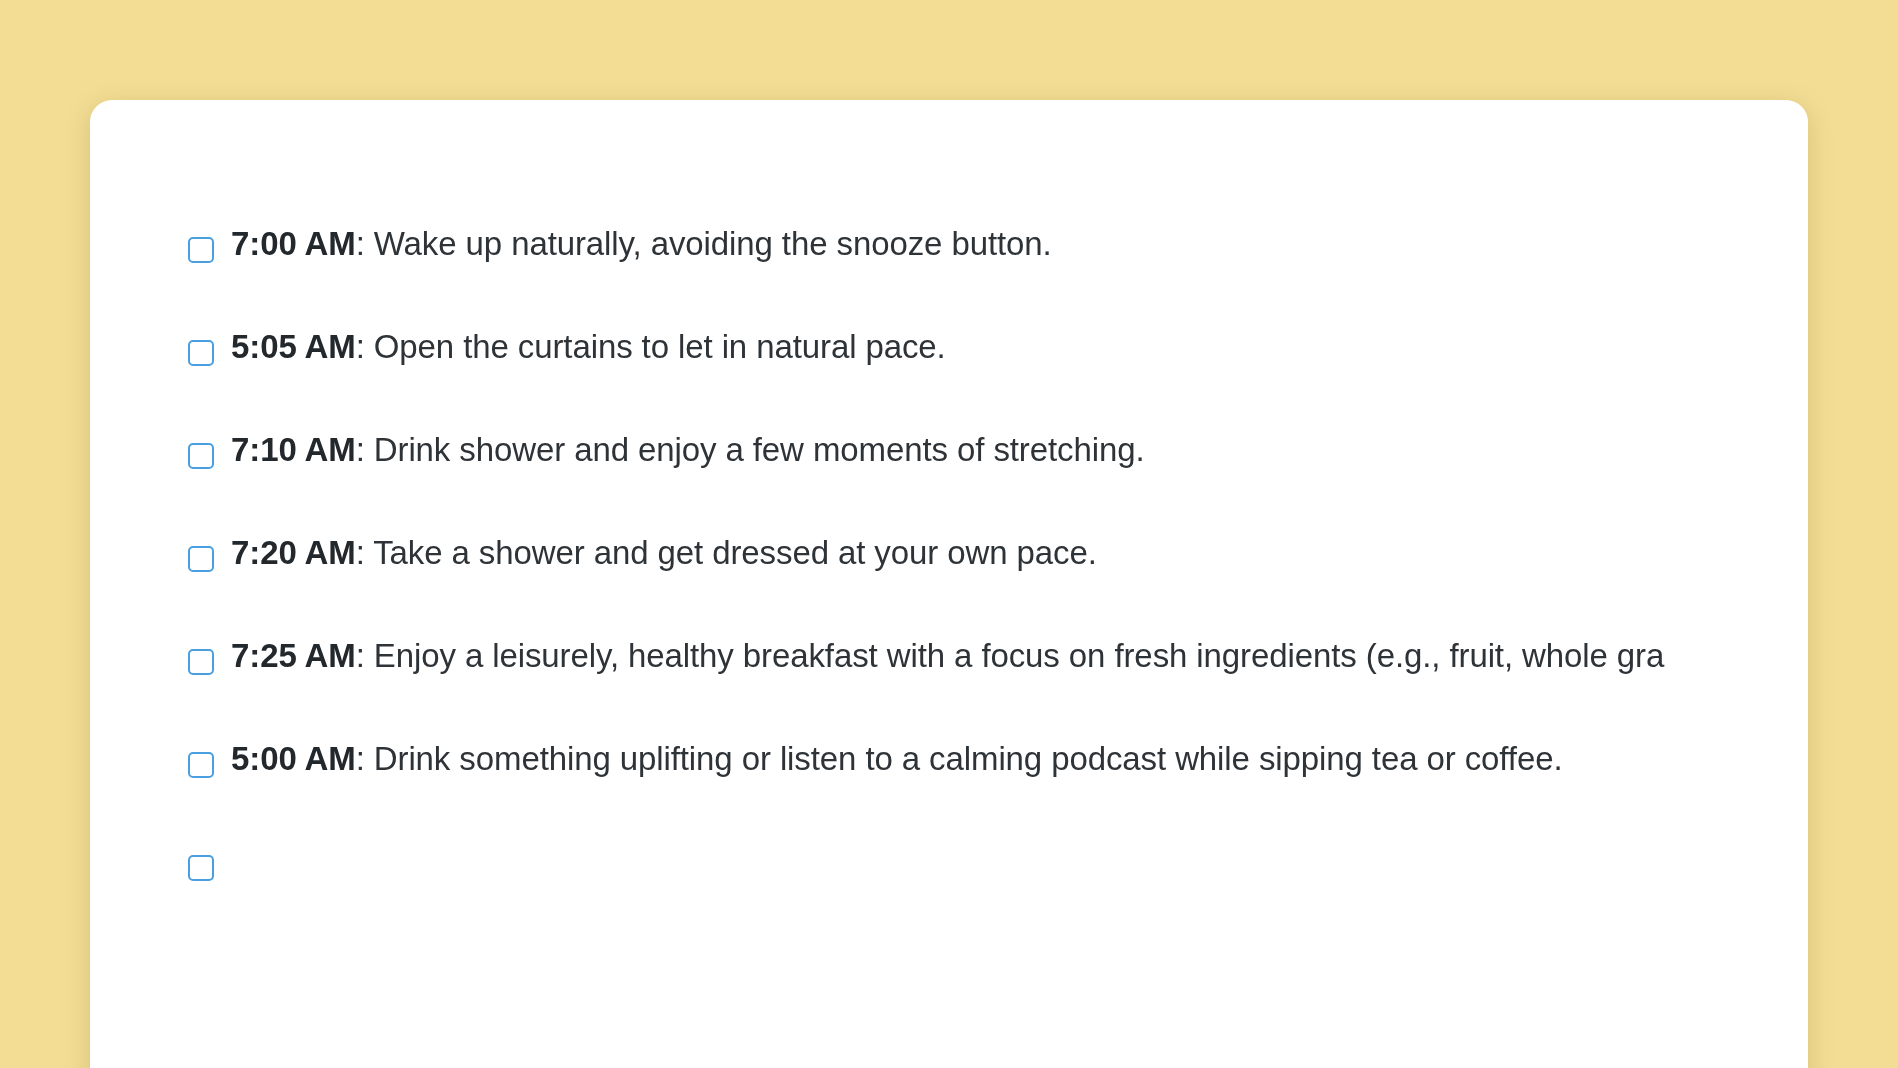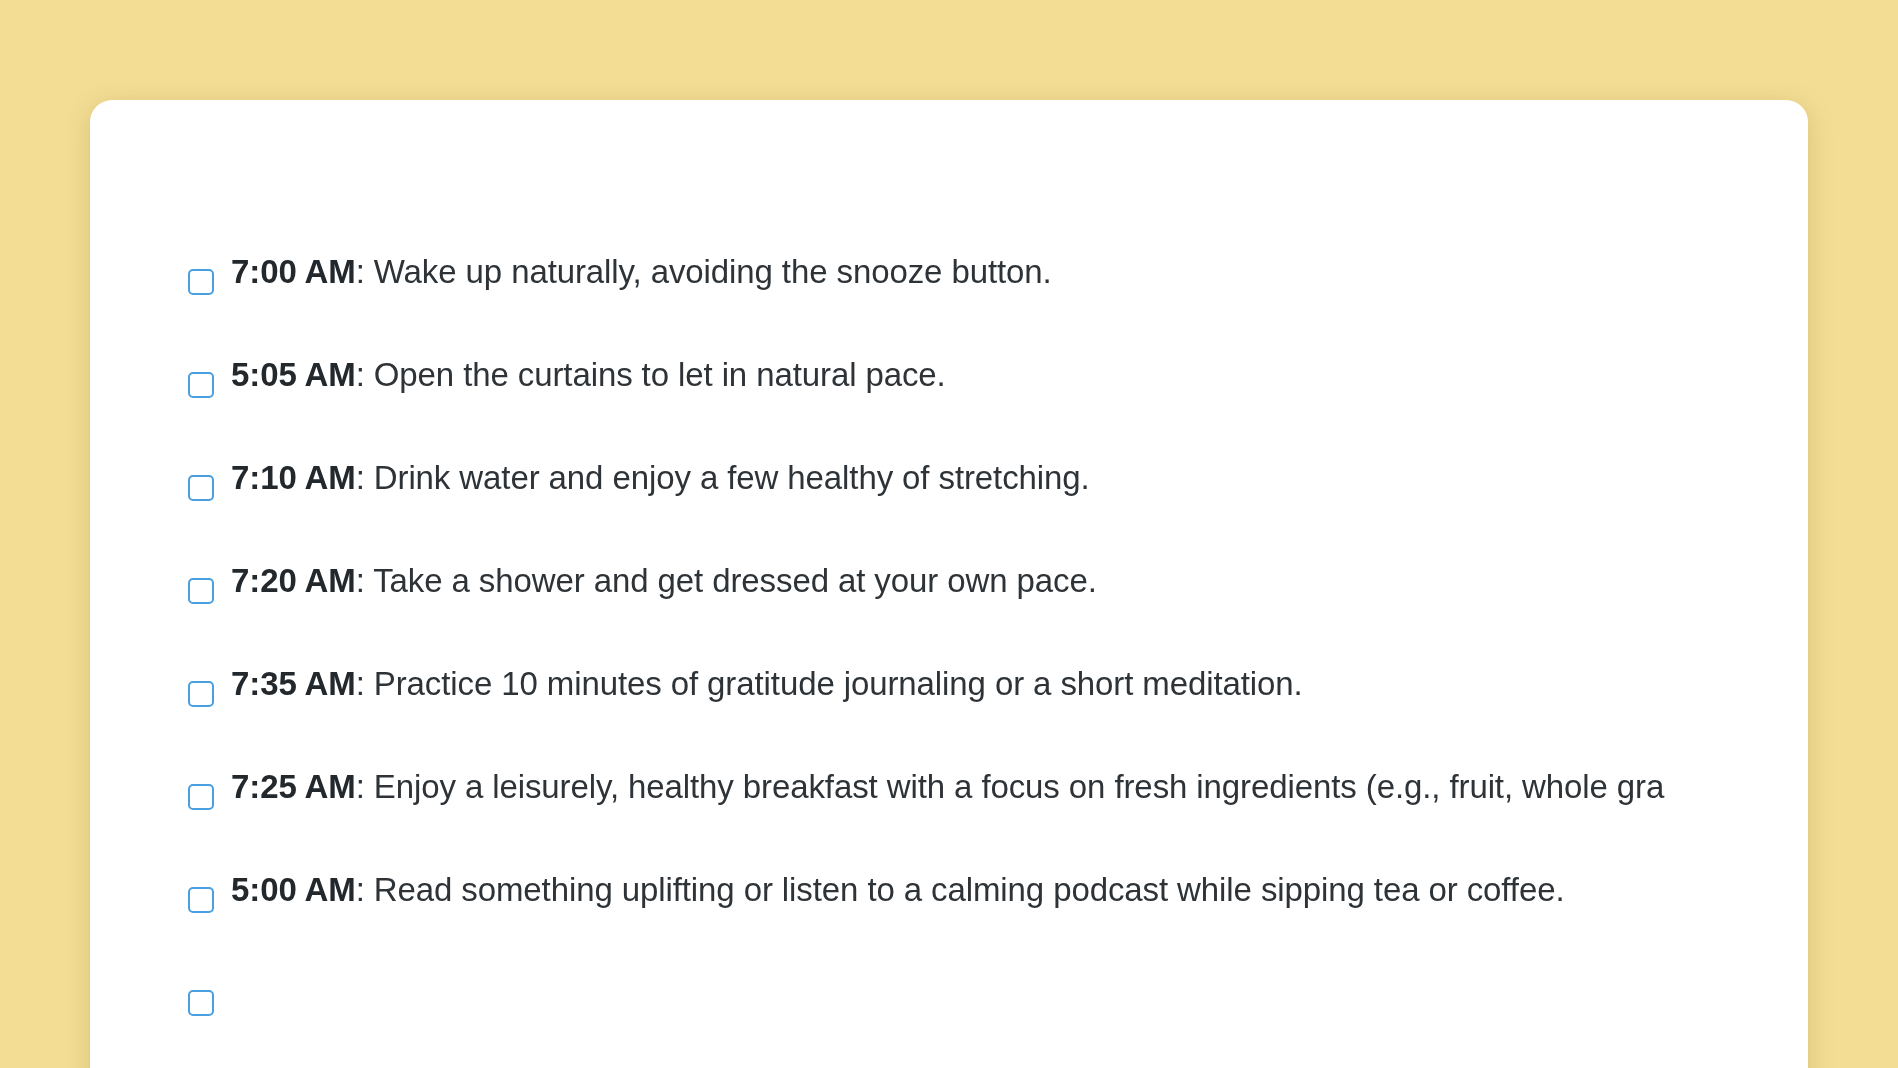--- a/index.html
+++ b/index.html
@@ -31,21 +31,21 @@
   }
   #checklist {
     position: absolute;
     left: 98px;
     top: 92px;
     right: 0;
     display: block;
   }
   .task-row {
     display: flex;
-    align-items: flex-end;
+    align-items: center;
     height: 103px;
     white-space: nowrap;
   }
   .checkbox {
     width: 26px;
     height: 26px;
     min-width: 26px;
     border: 2.5px solid #4a9fe0;
     border-radius: 5px;
     background: #ffffff;
@@ -80,41 +80,37 @@
       <div class="task-text"><span class="task-time">7:00 AM</span><span>: </span><span>Wake up naturally, avoiding the snooze button.</span></div>
     </div>
 
     <div class="task-row">
       <div class="checkbox"></div>
       <div class="task-text"><span class="task-time">5:05 AM</span><span>: </span><span>Open the curtains to let in natural pace.</span></div>
     </div>
 
     <div class="task-row">
       <div class="checkbox"></div>
-      <div class="task-text"><span class="task-time">7:10 AM</span><span>: </span><span>Drink water and enjoy a few healthy of stretching.</span></div>
+      <div class="task-text"><span class="task-time">7:10 AM</span><span>: </span><span>Drink shower and enjoy a few moments of stretching.</span></div>
     </div>
 
     <div class="task-row">
       <div class="checkbox"></div>
       <div class="task-text"><span class="task-time">7:20 AM</span><span>: </span><span>Take a shower and get dressed at your own pace.</span></div>
     </div>
 
-    <div class="task-row">
-      <div class="checkbox"></div>
-      <div class="task-text"><span class="task-time">7:35 AM</span><span>: </span><span>Practice 10 minutes of gratitude journaling or a short meditation.</span></div>
-    </div>
 
     <div class="task-row">
       <div class="checkbox"></div>
       <div class="task-text"><span class="task-time">7:25 AM</span><span>: </span><span>Enjoy a leisurely, healthy breakfast with a focus on fresh ingredients (e.g., fruit, whole gra</span></div>
     </div>
 
     <div class="task-row">
       <div class="checkbox"></div>
-      <div class="task-text"><span class="task-time">5:00 AM</span><span>: </span><span>Read something uplifting or listen to a calming podcast while sipping tea or coffee.</span></div>
+      <div class="task-text"><span class="task-time">5:00 AM</span><span>: </span><span>Drink something uplifting or listen to a calming podcast while sipping tea or coffee.</span></div>
     </div>
 
     <div class="task-row">
       <div class="checkbox"></div>
     </div>
 
   </div>
 </div>
 
 </body></html>

